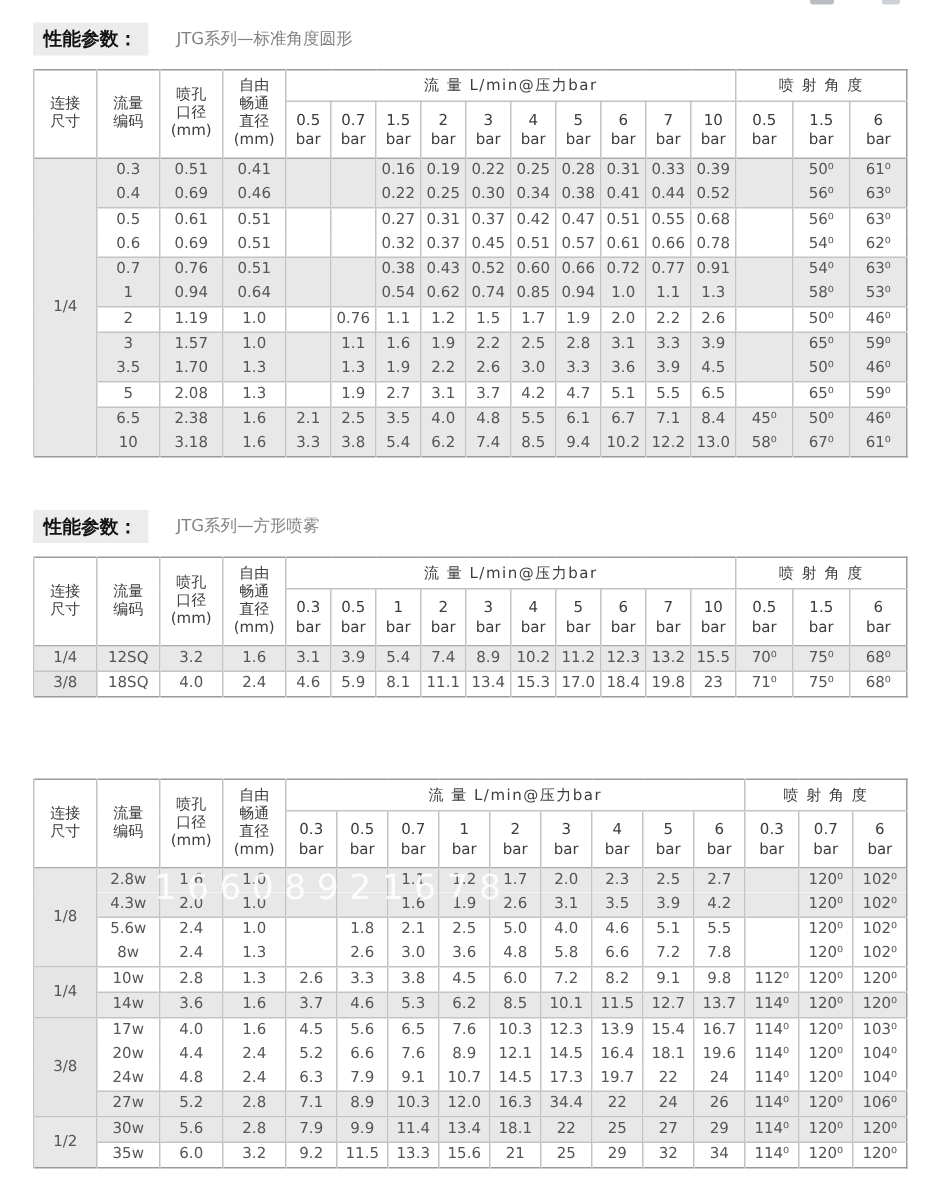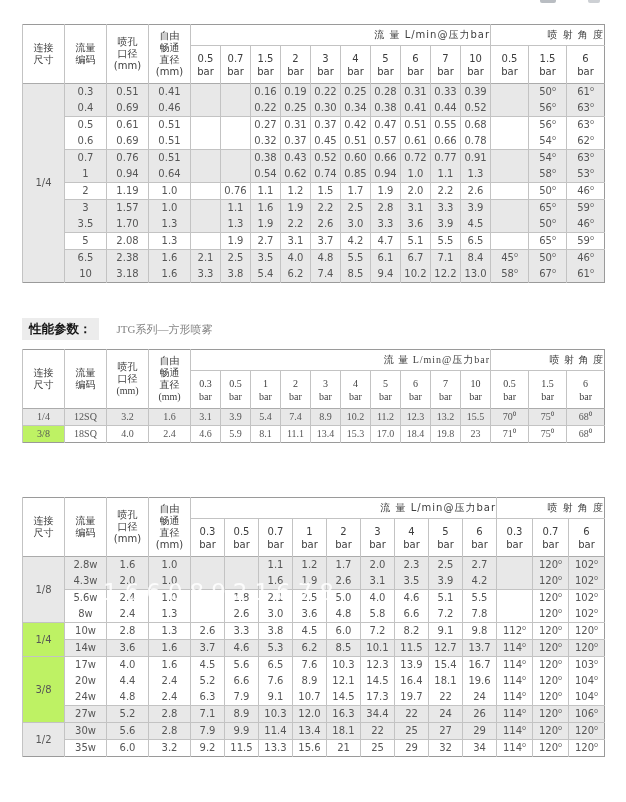--- a/index.html
+++ b/index.html
@@ -6,52 +6,56 @@
   body{width:626px;height:802px;overflow:hidden;
        font-family:"DejaVu Sans","Liberation Sans",sans-serif;}
   .page{position:relative;width:626px;height:802px;background:#fff;box-sizing:border-box;padding:0 22px;}
 
   .top-artifact{position:absolute;top:0;height:3px;border-radius:0 0 2px 2px;}
   .a1{left:540px;width:16px;background:#b9bdc2;}
   .a2{left:588px;width:12px;background:#cdd0d4;}
 
   .sec{margin:0;}
   .sec1{padding-top:14px;}
-  .sec2{padding-top:34px;font-family:Liberation Serif, serif;}
+  .sec2{padding-top:34px;}
   .sec3{padding-top:44px;}
   .sec-head{height:22px;line-height:22px;white-space:nowrap;}
   .label{display:inline-block;background:#ececec;color:#141414;font-weight:bold;
          font-size:12.5px;line-height:16px;padding:3px 7px;vertical-align:middle;}
   .series{color:#828282;font-size:11px;margin-left:14px;vertical-align:middle;}
 
   table.spec{border-collapse:collapse;table-layout:fixed;width:582px;margin-top:10px;
              border:1px solid #9a9a9a;background:#fff;}
   table.spec th,table.spec td{border-left:1px solid #c3c3c3;padding:0;text-align:center;
              font-weight:normal;overflow:hidden;}
   table.spec th{color:#3d3d3d;font-size:10px;}
   table.spec thead{border-bottom:1px solid #ababab;}
-  tr.tier1 th.span-h{height:20px;border-bottom:1px solid #c3c3c3;letter-spacing:1px;text-align:right;}
+  tr.tier1 th.span-h{height:20px;border-bottom:1px solid #c3c3c3;letter-spacing:1px;}
   th.lh{line-height:12px;font-size:10px;}
   tr.tier2 th.ph{height:37px;line-height:13px;}
   table.spec tbody td{height:16px;font-size:10px;color:#565656;line-height:16px;}
   tr.shaded td{background:#e8e8e8;}
-  td.group{background:#bef264;color:#565656;}
+  td.group{background:#e5e5e5;color:#565656;}
   tr.sep td{border-top:1px solid #c3c3c3;}
 
   .watermark{position:absolute;left:103px;top:579px;z-index:4;pointer-events:none;
              font-size:23px;letter-spacing:7px;color:rgba(255,255,255,0.85);}
 </style>
 </head>
 <body>
 
 <div class="page">
   <div class="top-artifact a1"></div>
   <div class="top-artifact a2"></div>
 
   <section class="sec sec1">
+    <div class="sec-head">
+      <span class="label">性能参数：</span>
+      <span class="series">JTG系列—标准角度圆形</span>
+    </div>
     <table class="spec">
       <colgroup>
           <col style="width: 42px;">
           <col style="width: 42px;">
           <col style="width: 42px;">
           <col style="width: 42px;">
           <col style="width: 30px;">
           <col style="width: 30px;">
           <col style="width: 30px;">
           <col style="width: 30px;">

